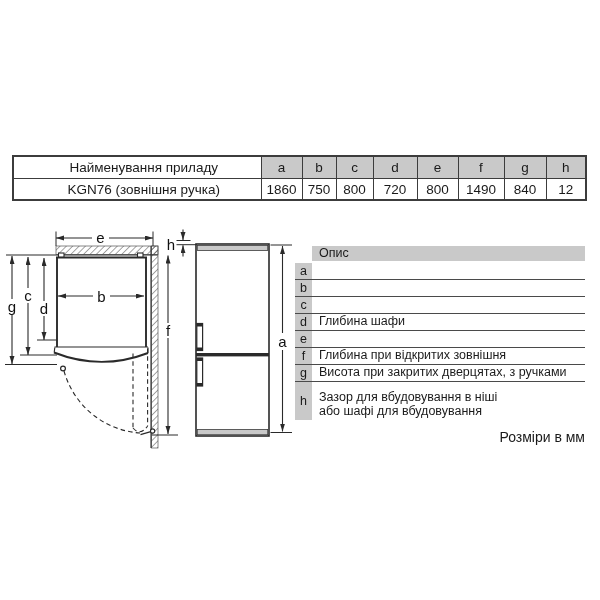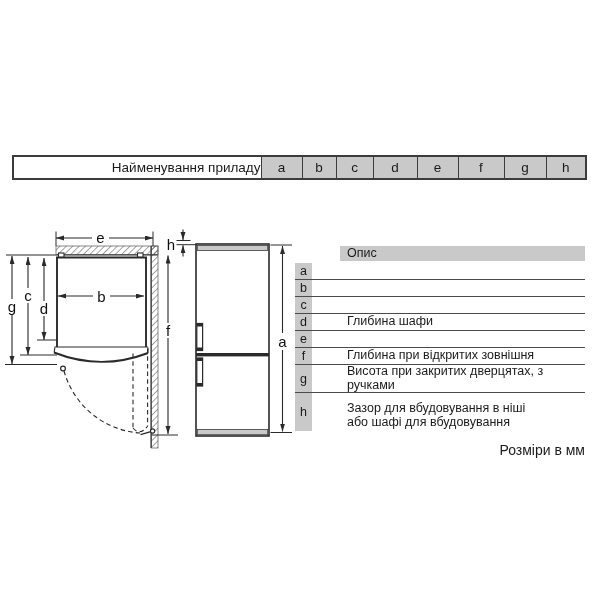--- a/index.html
+++ b/index.html
@@ -12,39 +12,39 @@
   .spec {
     position:absolute; left:12px; top:155px; width:573px;
     border-collapse:collapse; table-layout:fixed; font-size:13.5px;
   }
   .spec th, .spec td {
     border:1px solid #3c3c3c; padding:0; height:20px;
     text-align:center; font-weight:normal; vertical-align:middle; overflow:hidden;
   }
   .spec tr.hdr th { height:21px; }
   .spec th.dimcol { background:#c9c9c9; }
-  .spec .name { text-align:right; padding-left:13px; }
+  .spec .name { text-align:center; padding-left:13px; }
   .spec { border:2px solid #3c3c3c; }
 
   
   .legend { position:absolute; left:295px; top:246px; width:290px; font-size:12.5px; }
-  .lrow { display:flex; align-items:center; min-height:16px; border-bottom:1px solid #4a4a4a;gap:28px; }
+  .lrow { display:flex; align-items:center; min-height:16px; border-bottom:1px solid #4a4a4a; }
   .lrow.lhead { min-height:15px; border-bottom:none; margin-bottom:2px; }
   .lrow.last { border-bottom:none; align-items:flex-start; }
   .lkey {
     width:17px; align-self:stretch; background:#c9c9c9; flex:none;
     display:flex; align-items:center; justify-content:center;
   }
   .lrow.lhead .lkey { background:transparent; }
   .ldesc { flex:1; padding-left:7px; white-space:pre-line; line-height:13.5px; }
   .lrow.lhead .ldesc { background:#c9c9c9; align-self:stretch; display:flex; align-items:center; }
   .lrow.last .ldesc { padding-top:1px; padding-bottom:2px;margin-top:8px; }
 
   
-  .footer { position:absolute; left:385px; top:442px; width:200px; text-align:right; font-size:14px; }
+  .footer { position:absolute; left:385px; top:429px; width:200px; text-align:right; font-size:14px; }
 
   
   .diagram { position:absolute; left:0; top:220px; }
   .diagram text { font-family:"Liberation Sans", sans-serif; font-size:15px; fill:#111; text-anchor:middle; }
   .ln   { stroke:#2a2a2a; stroke-width:1.1px; fill:none; }
   .ln2  { stroke:#2a2a2a; stroke-width:1.9px; fill:none; }
   .tick { stroke:#2a2a2a; stroke-width:1px; fill:none; }
   .dash { stroke:#2a2a2a; stroke-width:1.1px; fill:none; stroke-dasharray:4.5 3.2; }
 </style>
 </head>
@@ -69,20 +69,31 @@
       <th class="name">Найменування приладу</th>
       <th class="dimcol">a</th>
       <th class="dimcol">b</th>
       <th class="dimcol">c</th>
       <th class="dimcol">d</th>
       <th class="dimcol">e</th>
       <th class="dimcol">f</th>
       <th class="dimcol">g</th>
       <th class="dimcol">h</th>
     </tr>
+    <tr>
+      <td class="name">KGN76 (зовнішня ручка)</td>
+      <td>1860</td>
+      <td>750</td>
+      <td>800</td>
+      <td>720</td>
+      <td>800</td>
+      <td>1490</td>
+      <td>840</td>
+      <td>12</td>
+    </tr>
   </tbody>
     </table>
 
   <svg class="diagram" width="300" height="245" viewBox="0 220 300 245" xmlns="http://www.w3.org/2000/svg">
     <defs>
       <marker id="arr" markerUnits="userSpaceOnUse" markerWidth="9" markerHeight="6" refX="8" refY="2.5" orient="auto-start-reverse">
         <path d="M0,0 L8,2.5 L0,5 Z" fill="#2a2a2a"></path>
       </marker>
       <pattern id="hatch" width="4.5" height="4.5" patternUnits="userSpaceOnUse" patternTransform="rotate(45)">
         <line x1="0" y1="0" x2="0" y2="4.5" stroke="#4a4a4a" stroke-width="1"></line>

